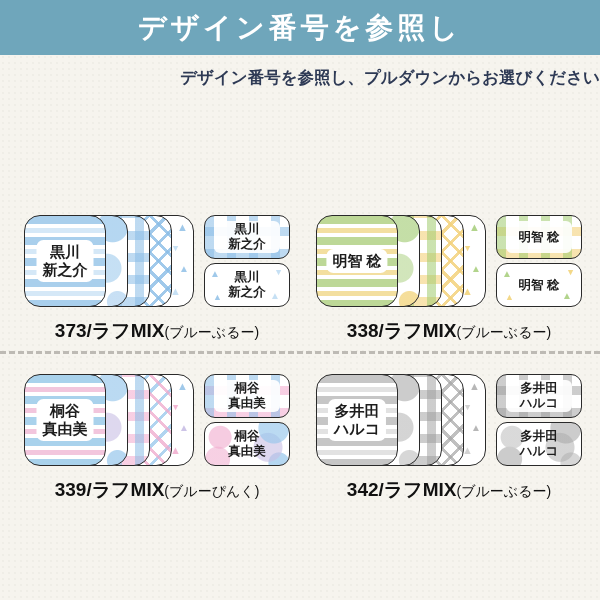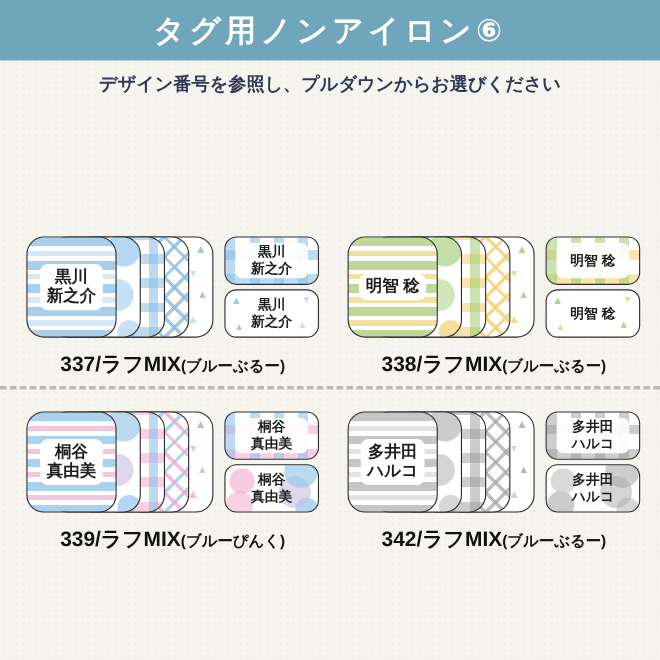--- a/index.html
+++ b/index.html
@@ -13,21 +13,21 @@
   }
   
   .header { position:absolute; top:0; left:0; right:0; height:55px;
     background:#6fa6bb; display:flex; align-items:center; justify-content:center; }
   .title { color:#fff; font-size:28px; font-weight:800; letter-spacing:4px; }
   .badge { position:absolute; right:15px; top:13px; width:107px; height:31px;
     background:#fff; color:#2e3a55; font-size:19px; font-weight:800;
     display:flex; align-items:center; justify-content:center; letter-spacing:1px; }
   
   .instructions { position:absolute; top:66px; left:0; right:0;
-    text-align:center; color:#2e3a55; font-weight:800; font-size:16.5px; line-height:1.45; }
+    text-align:right; color:#2e3a55; font-weight:800; font-size:16.5px; line-height:1.45; }
   
   .divider { position:absolute; top:351px; left:0; right:0; height:0;
     border-top:3px dashed #bdbab4; }
   
   .design { position:absolute; width:266px; }
   .d337 { left:24px;  top:215px; }
   .d338 { left:316px; top:215px; }
   .d339 { left:24px;  top:374px; }
   .d342 { left:316px; top:374px; }
   .design-top { position:relative; height:92px; }
@@ -50,21 +50,21 @@
   .mini { position:relative; height:44px; border:1.6px solid #2a2a2a;
     border-radius:11px; background:#fff; overflow:hidden; }
   .mini-inner { position:absolute; left:9px; right:9px; top:5px; bottom:5px;
     background:rgba(255,255,255,.92); border-radius:6px; z-index:1; }
   .mini-name { position:absolute; inset:0; z-index:2;
     display:flex; flex-direction:column; align-items:center; justify-content:center;
     font-weight:800; font-size:12.5px; line-height:1.2; color:#1d1d1d; }
   
   .caption { margin-top:11px; text-align:center; color:#111; white-space:nowrap; }
   .cap-num, .cap-series { font-size:19px; font-weight:800; }
-  .cap-color { font-size:14px; font-weight:700; }
+  .cap-color { font-size:14px; font-weight:400; }
   
   .p-blue.stripes  { background:repeating-linear-gradient(180deg,#a9cfec 0 8px,#fff 8px 12px,#d5e8f7 12px 17px,#fff 17px 21px); }
   .p-green.stripes { background:repeating-linear-gradient(180deg,#bdd897 0 8px,#fff 8px 12px,#f3dfa0 12px 17px,#fff 17px 21px); }
   .p-pink.stripes  { background:repeating-linear-gradient(180deg,#a9d2ec 0 8px,#fff 8px 12px,#f2c6dd 12px 17px,#fff 17px 21px); }
   .p-gray.stripes  { background:repeating-linear-gradient(180deg,#c6c6c6 0 8px,#fff 8px 12px,#e2e2e2 12px 17px,#fff 17px 21px); }
 
   .p-blue.dots { background-image:
     radial-gradient(circle at 82% 12%, rgba(150,198,235,.7) 0 15px, transparent 16px),
     radial-gradient(circle at 18% 34%, rgba(186,216,242,.75) 0 11px, transparent 12px),
     radial-gradient(circle at 75% 58%, rgba(150,198,235,.55) 0 14px, transparent 15px),
@@ -119,21 +119,21 @@
   .tri::before { content:"▲"; display:block; }
   .tc-b1 { color:rgba(150,195,232,.9); }  .tc-b2 { color:rgba(195,222,243,.95); }
   .tc-gn { color:rgba(165,205,120,.85); } .tc-yl { color:rgba(242,214,130,.95); }
   .tc-pk { color:rgba(240,170,205,.85); } .tc-vi { color:rgba(200,190,228,.9); }
   .tc-g1 { color:rgba(170,170,170,.85); } .tc-g2 { color:rgba(208,208,208,.95); }
 </style>
 </head>
 <body>
 
 <div class="header">
-  <div class="title">タグ用ノンアイロン⑥</div>
+  <div class="title">デザイン番号を参照し</div>
 </div>
 
 <div class="instructions">
   <div>デザイン番号を参照し、プルダウンからお選びください</div>
 </div>
 
 <section class="design d337">
   <div class="design-top">
     <div class="stack">
       <div class="tag t5 p-blue">
@@ -166,21 +166,21 @@
         <i class="tri tc-b1" style="left:8px;bottom:4px;font-size:9px"></i>
         <i class="tri tc-b2" style="right:9px;bottom:5px;font-size:10px"></i>
         <div class="mini-name">
           <span>黒川</span>
           <span>新之介</span>
         </div>
       </div>
     </div>
   </div>
   <div class="caption">
-    <span class="cap-num">337</span><span class="cap-series">/ラフMIX</span><span class="cap-color">(ブルーぶるー)</span>
+    <span class="cap-num">373</span><span class="cap-series">/ラフMIX</span><span class="cap-color">(ブルーぶるー)</span>
   </div>
 </section>
 
 <section class="design d338">
   <div class="design-top">
     <div class="stack">
       <div class="tag t5 p-green">
         <i class="tri tc-gn" style="right:5px;top:6px;font-size:11px"></i>
         <i class="tri tc-yl" style="right:13px;top:28px;font-size:9px;transform:rotate(180deg)"></i>
         <i class="tri tc-gn" style="right:4px;top:48px;font-size:10px"></i>

